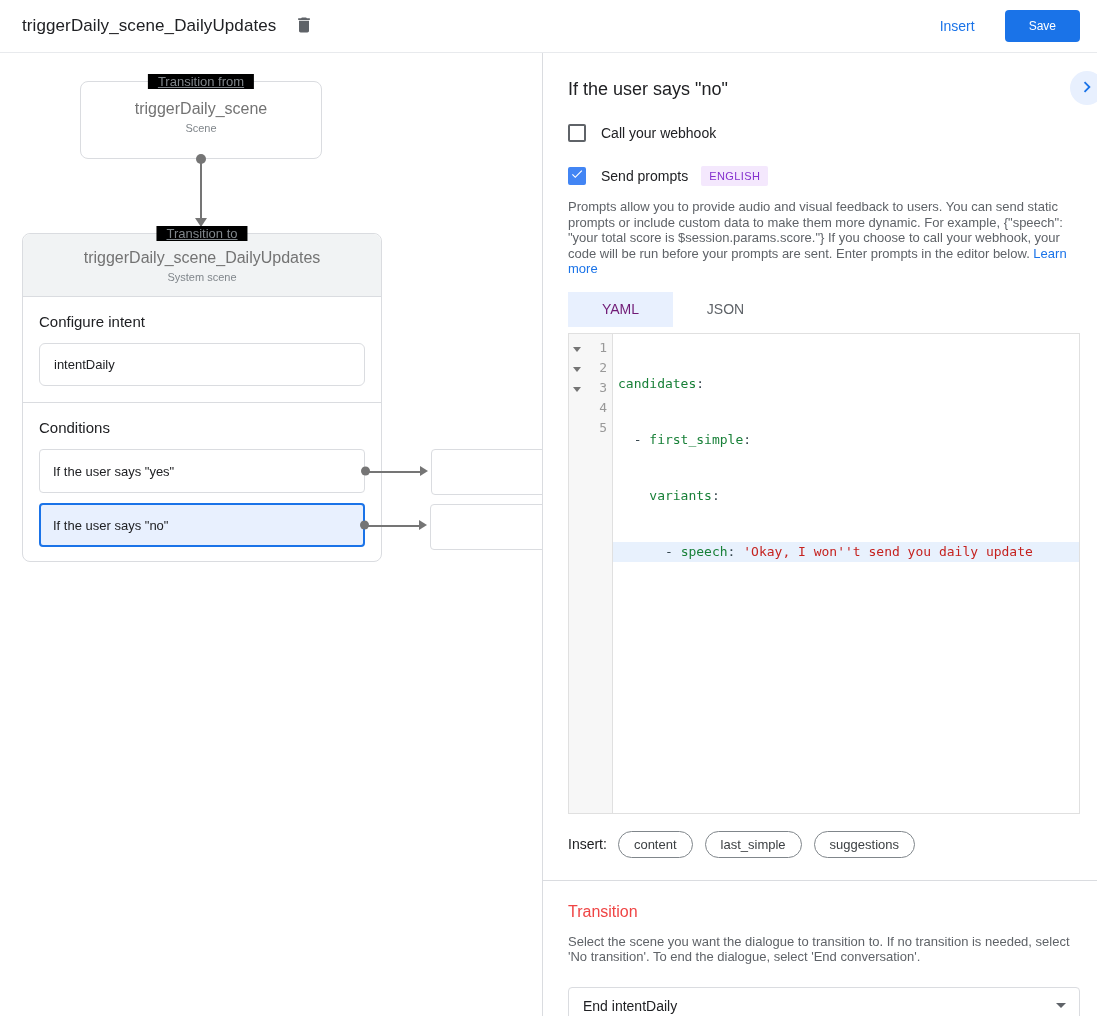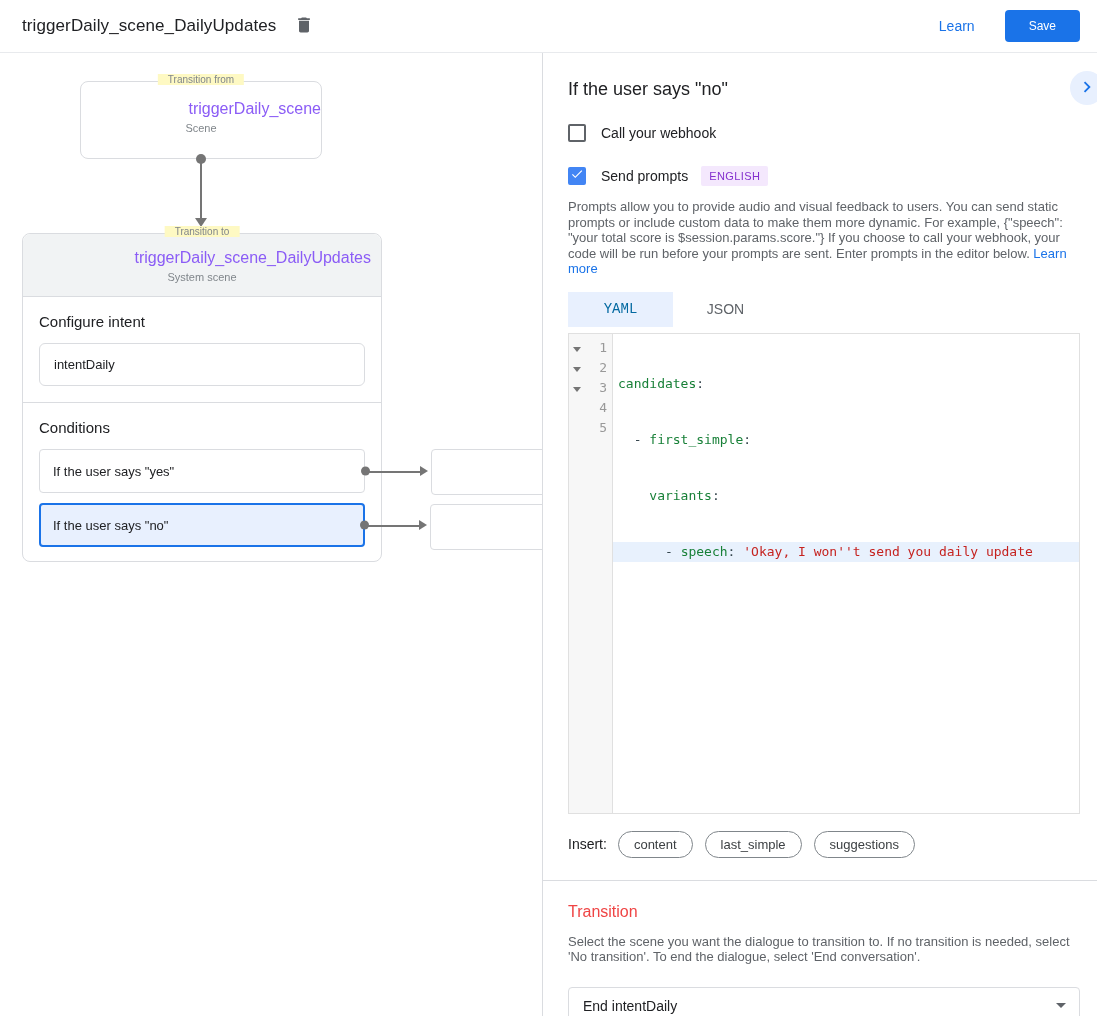--- a/index.html
+++ b/index.html
@@ -21,23 +21,23 @@
 
   
   .app { display:flex; height:963px; }
   .canvas { width:543px; flex-shrink:0; position:relative; overflow:hidden;
     border-right:1px solid #dadce0; background:#fff; }
   .panel { flex:1; background:#fff; }
 
   
   .node { position:absolute; background:#fff; border:1px solid #dadce0; border-radius:8px; }
   .legend { position:absolute; top:-8px; left:50%; transform:translateX(-50%);
-    background:#fef9c3; padding:0 10px; font-size:10px; color:#80868b; white-space:nowrap; }
+    background:#000000; padding:0 10px; font-size:13px; color:#80868b; white-space:nowrap;text-decoration:underline; }
   .from-box { left:80px; top:28px; width:242px; height:78px; text-align:center; padding-top:18px; }
-  .node-name { font-size:16px; color:#8b5cf6;text-align:right; }
+  .node-name { font-size:16px; color:#737373; }
   .node-type { font-size:11px; color:#80868b; margin-top:4px; }
   .node-dot { position:absolute; bottom:-6px; left:50%; transform:translateX(-50%);
     width:10px; height:10px; border-radius:50%; background:#757575; }
   .v-line { position:absolute; left:200px; top:108px; width:2px; height:58px; background:#757575; }
   .v-arrowhead { position:absolute; left:195px; top:165px; width:0; height:0;
     border-left:6px solid transparent; border-right:6px solid transparent; border-top:9px solid #757575; }
 
   .to-card { position:absolute; left:22px; top:180px; width:360px; background:#fff;
     border:1px solid #dadce0; border-radius:8px; }
   .to-card-header { background:#f1f3f4; border-bottom:1px solid #dadce0;
@@ -79,21 +79,21 @@
     font-weight:500; letter-spacing:.4px; padding:4px 8px; border-radius:2px; }
 
   .desc { margin-top:13px; font-size:13px; line-height:15.5px; color:#5f6368;
     max-width:518px; }
   .link { color:#1a73e8; text-decoration:none; cursor:pointer; }
 
   .tabs { display:flex; margin-top:15px; }
   .tab { width:105px; height:35px; display:flex; align-items:center; justify-content:center;
     font-size:14px; font-weight:500; color:#5f6368; cursor:pointer; background:#fff; border:none;
     font-family:inherit; }
-  .tab.active { color:#0369a1; background:#e8f0fe;font-family:Liberation Mono, monospace; }
+  .tab.active { color:#701a75; background:#e8f0fe; }
 
   .editor { display:flex; height:481px; border:1px solid #e0e0e0; margin-top:6px;
     font-family:"DejaVu Sans Mono","Liberation Mono",monospace; font-size:13px; cursor:text; }
   .gutter { width:44px; background:#f7f7f7; border-right:1px solid #e0e0e0; padding-top:4px; }
   .gutter-row { display:flex; align-items:center; height:20px; }
   .fold { width:16px; text-align:center; visibility:hidden; cursor:pointer; }
   .fold.show { visibility:visible; }
   .fold-tri { display:inline-block; width:0; height:0; border-left:4px solid transparent;
     border-right:4px solid transparent; border-top:5px solid #757575; }
   .lnum { flex:1; text-align:right; padding-right:5px; color:#999; font-size:13px; }
@@ -124,21 +124,21 @@
 <header class="topbar">
   <span class="topbar-title">triggerDaily_scene_DailyUpdates</span>
   <button class="icon-btn">
     <span>
       <svg width="20" height="20" viewBox="0 0 24 24">
           <path d="M6 19c0 1.1.9 2 2 2h8c1.1 0 2-.9 2-2V7H6v12zM19 4h-3.5l-1-1h-5l-1 1H5v2h14V4z"></path>
         </svg>
     </span>
   </button>
   <div class="topbar-spacer"></div>
-  <button class="btn-text">Learn</button>
+  <button class="btn-text">Insert</button>
   <button class="btn-primary">Save</button>
 </header>
 
 <div class="app">
 
   <div class="canvas">
 
     <div class="node from-box">
       <span class="legend">Transition from</span>
       <div class="node-name">triggerDaily_scene</div>

